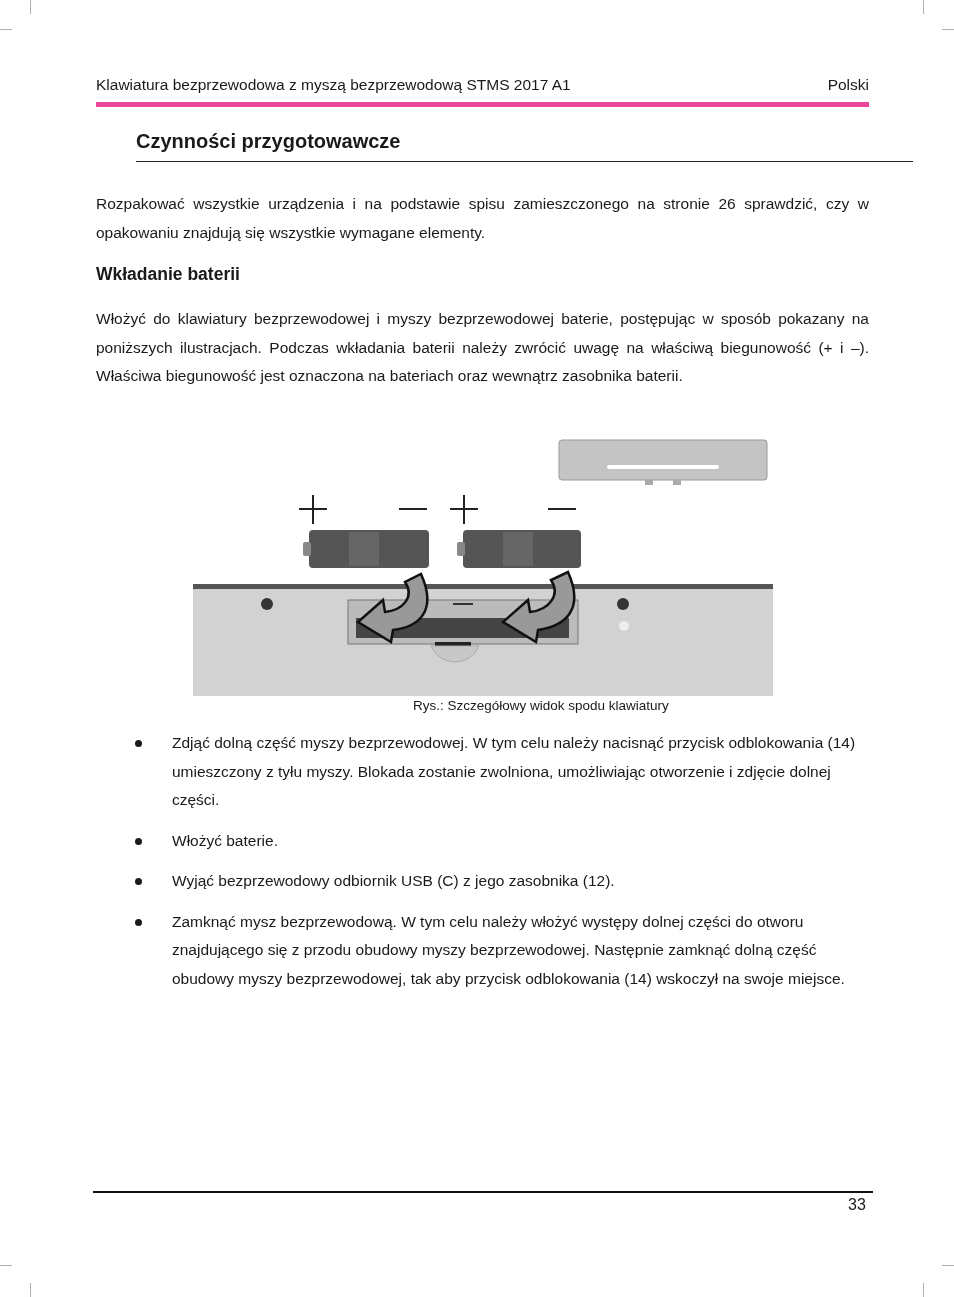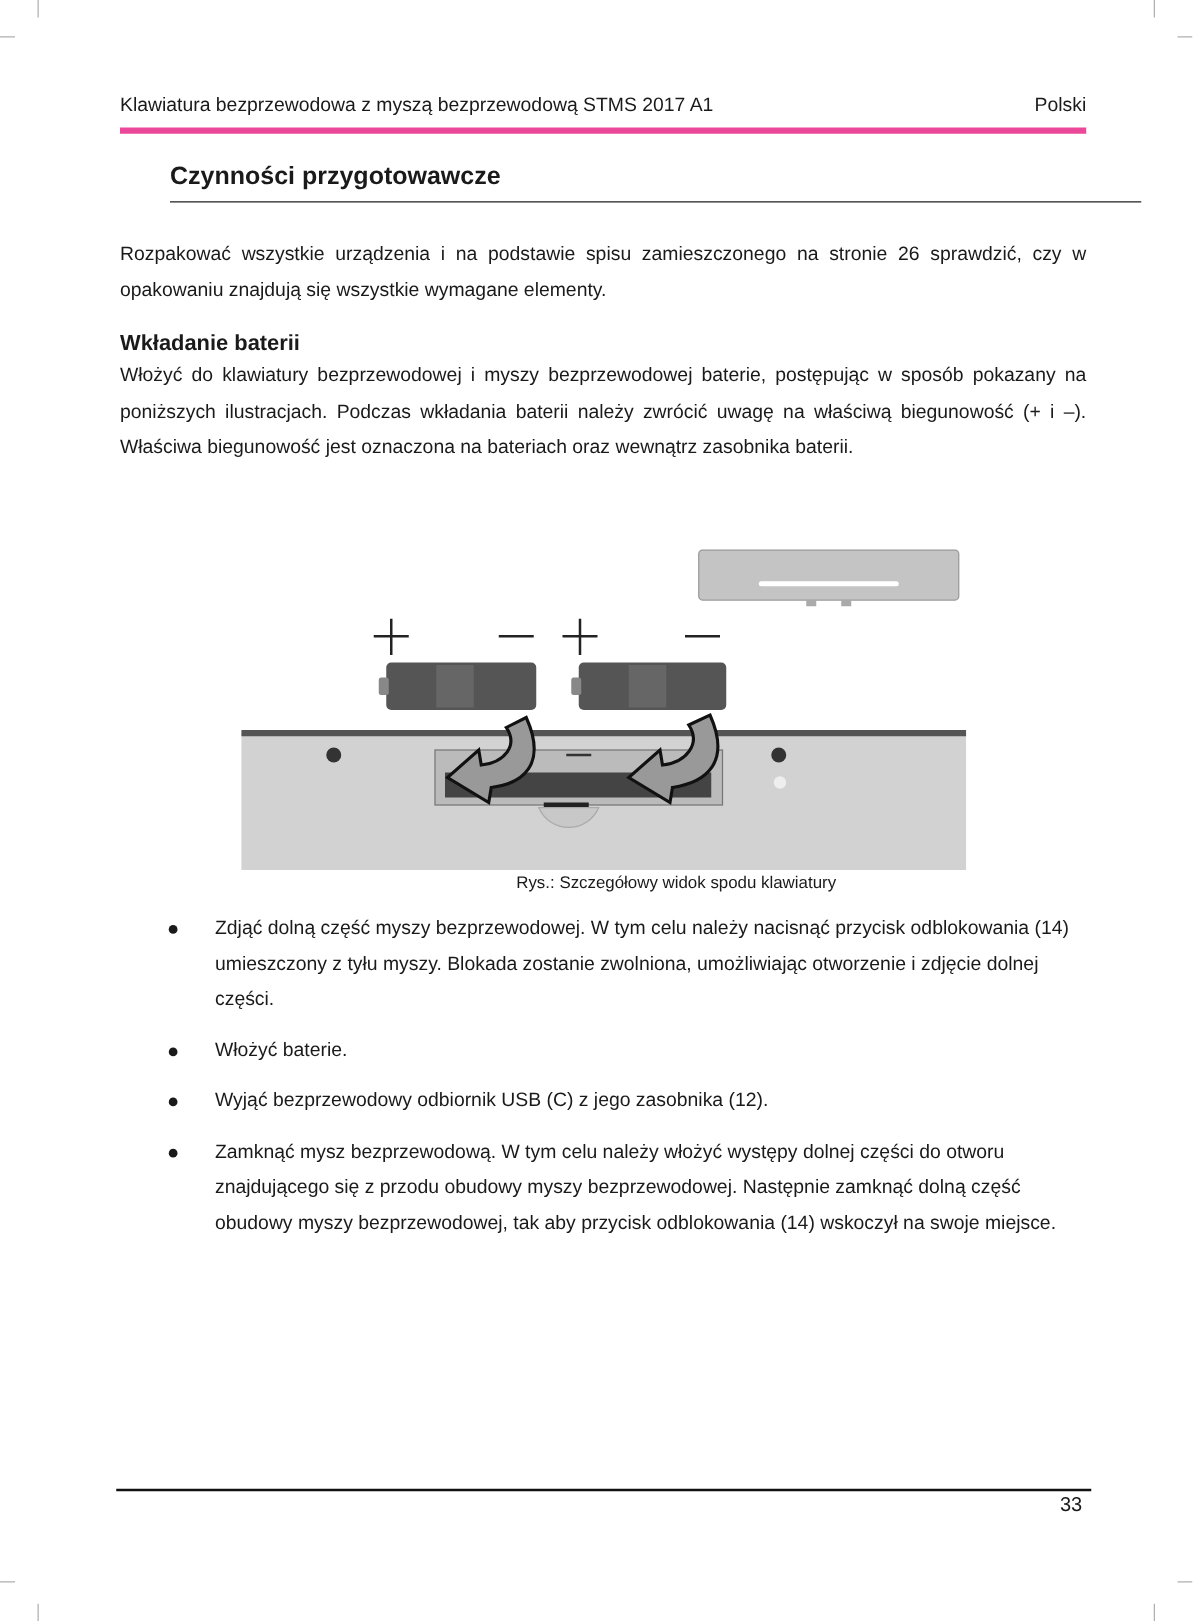--- a/index.html
+++ b/index.html
@@ -57,21 +57,21 @@
   <span>Klawiatura bezprzewodowa z myszą bezprzewodową STMS 2017 A1</span>
   <span>Polski</span>
 </div>
 
 <div class="h1">Czynności przygotowawcze</div>
 
 <p class="para" style="top:190px;">Rozpakować wszystkie urządzenia i na podstawie spisu zamieszczonego na stronie 26 sprawdzić, czy w opakowaniu znajdują się wszystkie wymagane elementy.</p>
 
 <div class="h2">Wkładanie baterii</div>
 
-<p class="para" style="top:287px;">Włożyć do klawiatury bezprzewodowej i myszy bezprzewodowej baterie, postępując w sposób pokazany na poniższych ilustracjach. Podczas wkładania baterii należy zwrócić uwagę na właściwą biegunowość (+ i –). Właściwa biegunowość jest oznaczona na bateriach oraz wewnątrz zasobnika baterii.</p>
+<p class="para" style="top:305px;">Włożyć do klawiatury bezprzewodowej i myszy bezprzewodowej baterie, postępując w sposób pokazany na poniższych ilustracjach. Podczas wkładania baterii należy zwrócić uwagę na właściwą biegunowość (+ i –). Właściwa biegunowość jest oznaczona na bateriach oraz wewnątrz zasobnika baterii.</p>
 
 <div class="figure">
   <svg width="580" height="264" viewBox="0 0 580 264">
 
     <rect x="366" y="8" width="208" height="40" rx="3" fill="#c4c4c4" stroke="#999"></rect>
     <rect x="414" y="33" width="112" height="4" rx="2" fill="#fff"></rect>
     <rect x="452" y="48" width="8" height="5" fill="#aaa"></rect>
     <rect x="480" y="48" width="8" height="5" fill="#aaa"></rect>
 
     <g stroke="#222" stroke-width="2">

